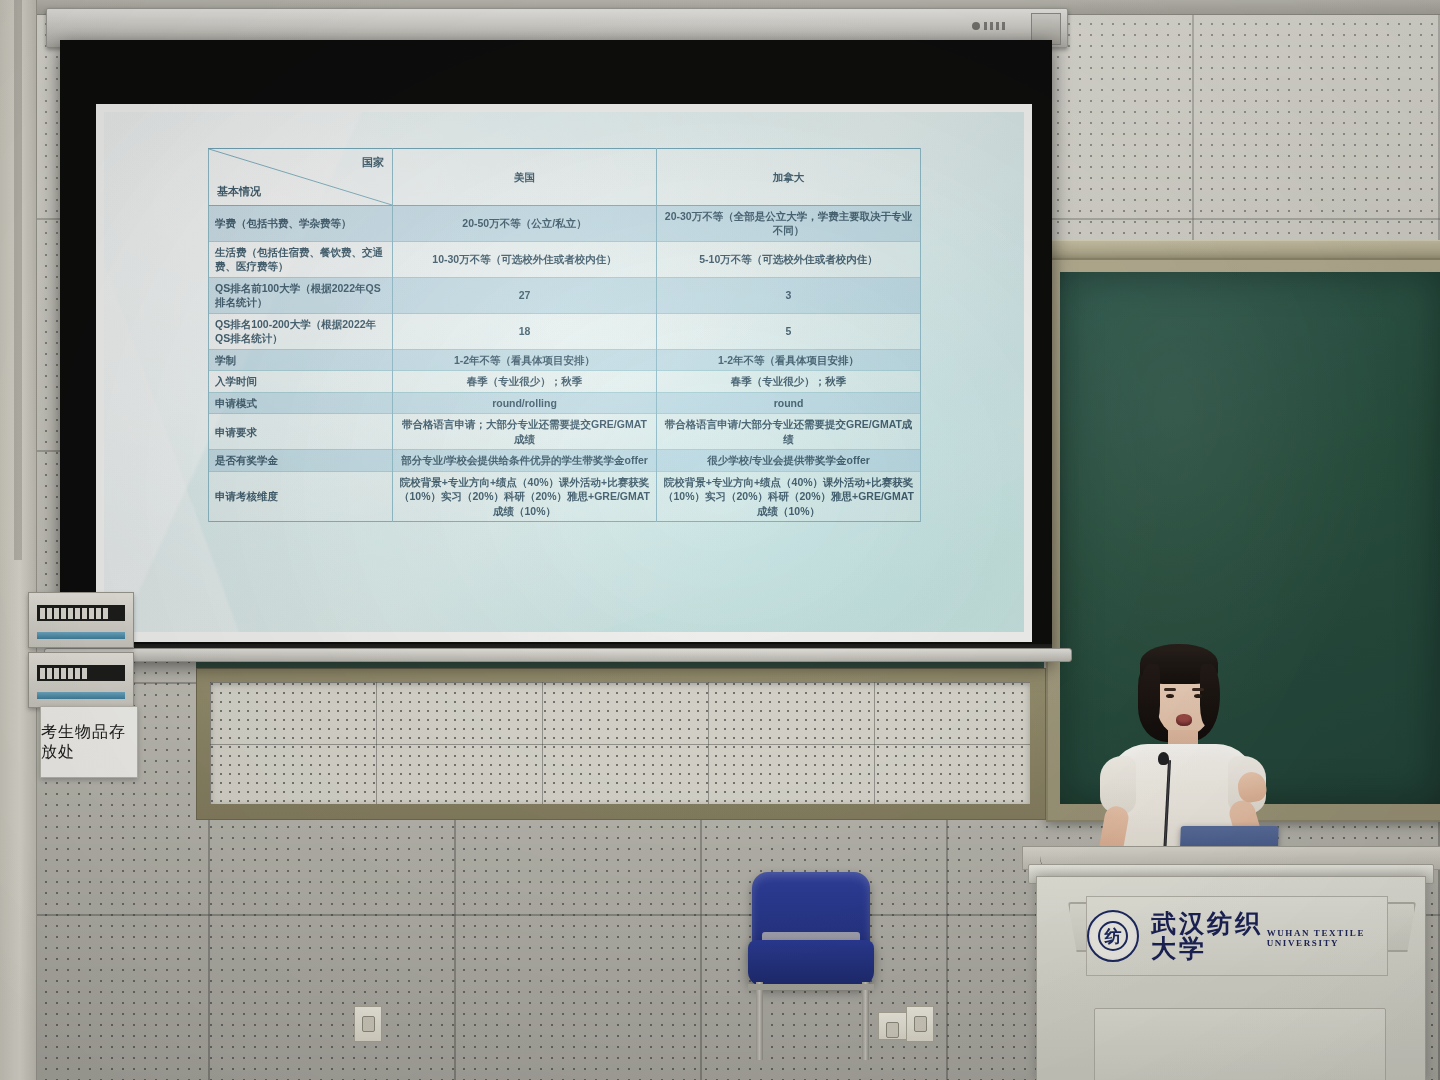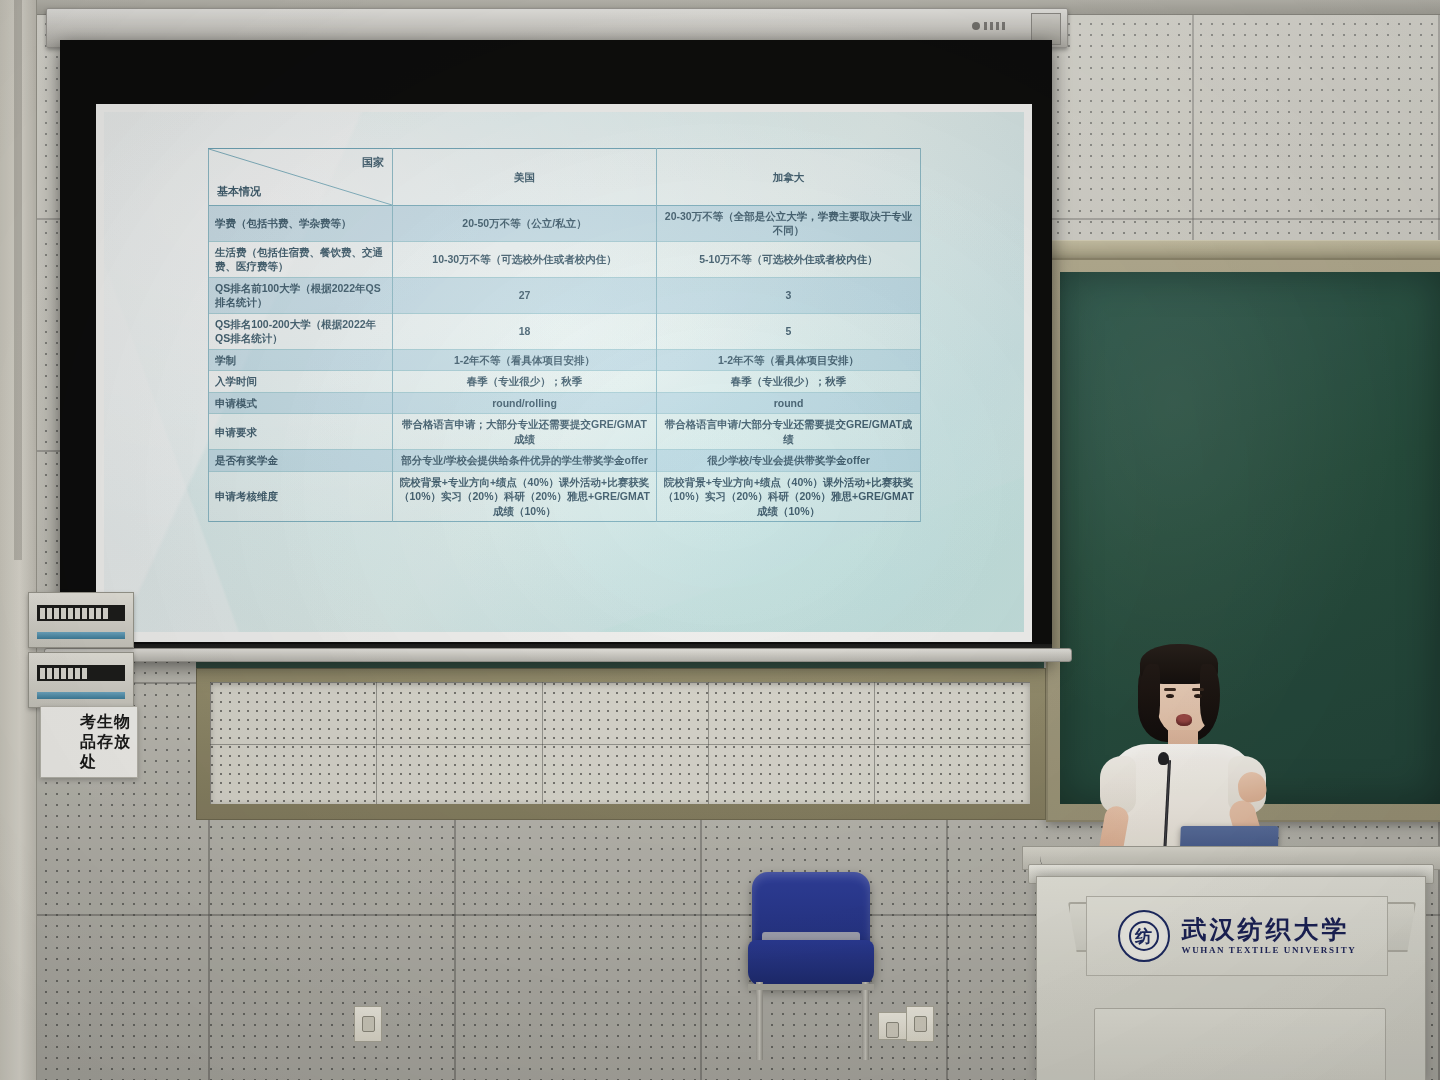--- a/index.html
+++ b/index.html
@@ -220,23 +220,22 @@
   #panel1{left:28px;top:592px;}
   #panel2{left:28px;top:652px;}
 
   .sign{
     position:absolute;left:40px;top:706px;width:96px;height:70px;
     background:#f4f3ef;border:1px solid #b9b7ad;
     display:flex;flex-direction:column;align-items:center;justify-content:center;
     box-shadow:0 2px 5px rgba(0,0,0,.22);
   }
   .sign span{
-    font-size:16px;font-weight:700;color:#1b1b1a;letter-spacing:1px;line-height:1.25;
+    font-size:16px;font-weight:400;color:#1b1b1a;letter-spacing:1px;line-height:1.25;
     font-family:"DejaVu Sans","Liberation Sans",sans-serif;
-    margin-left:39px;
   }
 
   
   .chair-back{
     position:absolute;left:752px;top:872px;width:118px;height:86px;
     background:linear-gradient(to bottom,#2f3f9d,#22307e);
     border-radius:16px 16px 6px 6px;
     box-shadow:0 4px 10px rgba(0,0,0,.35), inset 0 4px 10px rgba(255,255,255,.18);
   }
   .chair-seat{
@@ -300,21 +299,21 @@
   }
   .logo-seal:after{
     content:"";position:absolute;left:9px;top:9px;right:9px;bottom:9px;
     border-radius:50%;border:2px solid #1d2a62;
   }
   .logo-seal .glyph{
     position:absolute;inset:0;display:flex;align-items:center;justify-content:center;
     font-size:17px;font-weight:700;color:#1d2a62;
     font-family:"DejaVu Sans","Liberation Sans",sans-serif;
   }
-  .logo-text{display:flex;flex-direction:column;}
+  .logo-text{display:flex;flex-direction:row;align-items:center;}
   .logo-cn{
     font-size:25px;font-weight:700;color:#1b2257;letter-spacing:3px;
     font-family:"DejaVu Sans","Liberation Sans",sans-serif;line-height:1;
   }
   .logo-en{
     font-size:9px;font-weight:700;color:#20275c;letter-spacing:1.6px;margin-top:3px;
     font-family:"Liberation Serif",serif;
   }
   .lectern-side{
     position:absolute;width:44px;height:46px;

